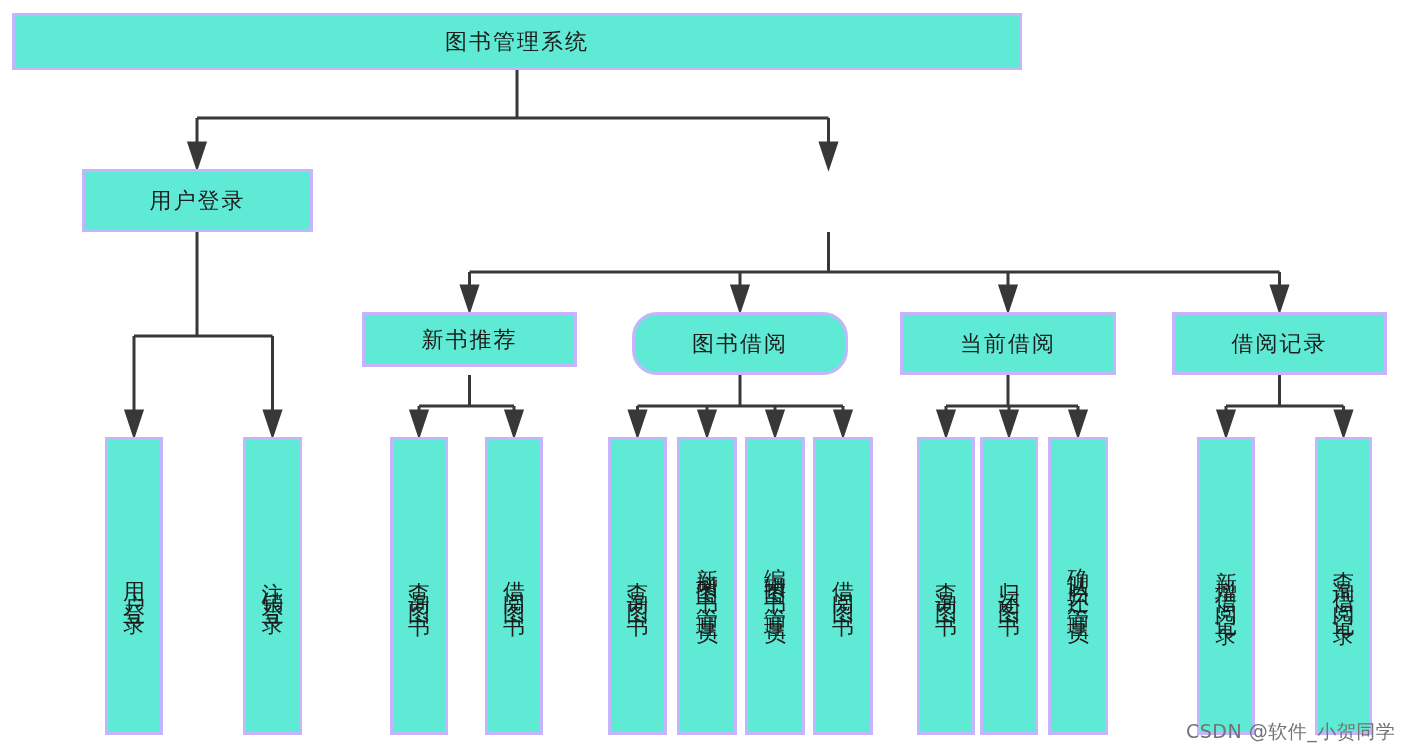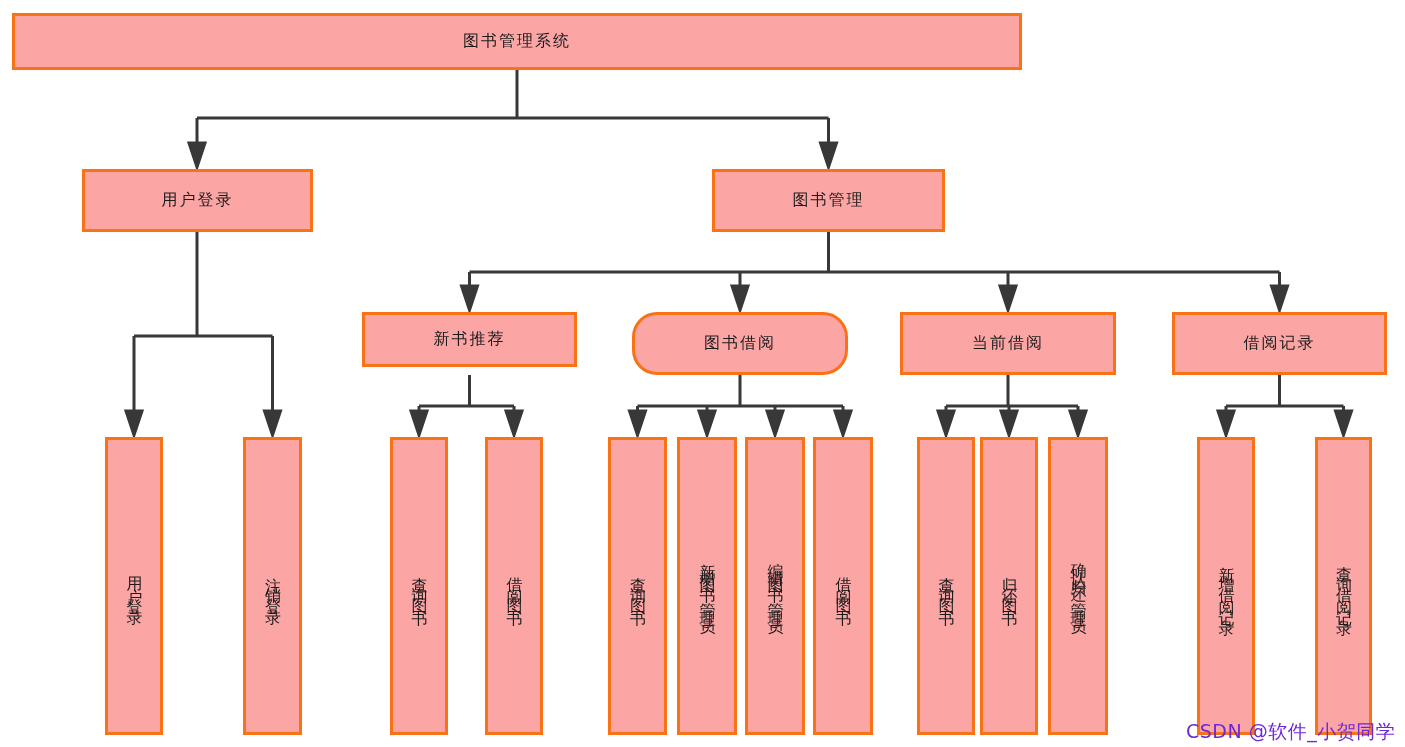--- a/index.html
+++ b/index.html
@@ -7,39 +7,39 @@
     position:relative;
     width:1405px;height:747px;
     background:#ffffff;
     font-family:"DejaVu Sans","Liberation Sans",sans-serif;
     overflow:hidden;
   }
   .wires{position:absolute;left:0;top:0;width:1405px;height:747px;}
   .node{
     position:absolute;
     box-sizing:border-box;
-    background:#fca5a5;
-    border:3px solid #f97316;
+    background:#5eead4;
+    border:3px solid #c4b5fd;
     display:flex;align-items:center;justify-content:center;
     color:#1c1c1c;
-    font-size:16px;
+    font-size:22px;
   }
   .node.h span{letter-spacing:2px;white-space:nowrap;}
   .node.v span{
     writing-mode:vertical-rl;
     text-orientation:mixed;
     letter-spacing:11px;
     white-space:nowrap;
   }
   .node.v span.long{letter-spacing:8px;}
   .watermark{
     position:absolute;
     left:1186px;top:719px;
     font-size:19px;
-    color:#6d28d9;
+    color:#737373;
     letter-spacing:0.5px;
     white-space:nowrap;
   }
 </style>
 </head>
 <body>
 
 <div class="canvas">
 
   <svg class="wires" viewBox="0 0 1405 747" xmlns="http://www.w3.org/2000/svg">
@@ -79,23 +79,20 @@
       <polygon points="1335.5,411 1351.5,411 1343.5,435"></polygon>
     </g>
   </svg>
 
   <div class="node h" style="left:12px;top:13px;width:1010px;height:57px;">
     <span>图书管理系统</span>
   </div>
 
   <div class="node h" style="left:82px;top:169px;width:231px;height:63px;">
     <span>用户登录</span>
-  </div>
-  <div class="node h" style="left:712px;top:169px;width:233px;height:63px;">
-    <span>图书管理</span>
   </div>
 
   <div class="node h" style="left:362px;top:312px;width:215px;height:55px;">
     <span>新书推荐</span>
   </div>
   <div class="node h" style="left:632px;top:312px;width:216px;height:63px;border-radius:25px;">
     <span>图书借阅</span>
   </div>
   <div class="node h" style="left:900px;top:312px;width:216px;height:63px;align-items:center;">
     <span>当前借阅</span>

